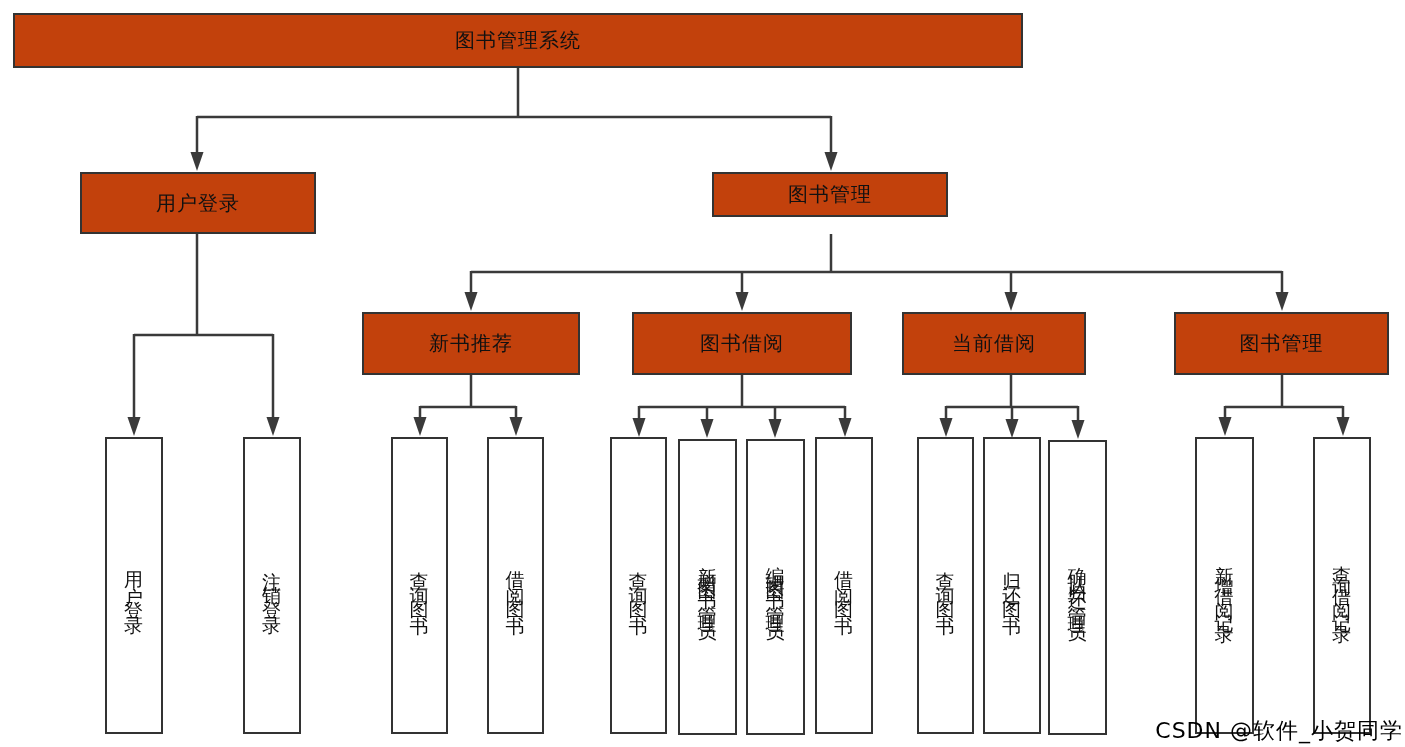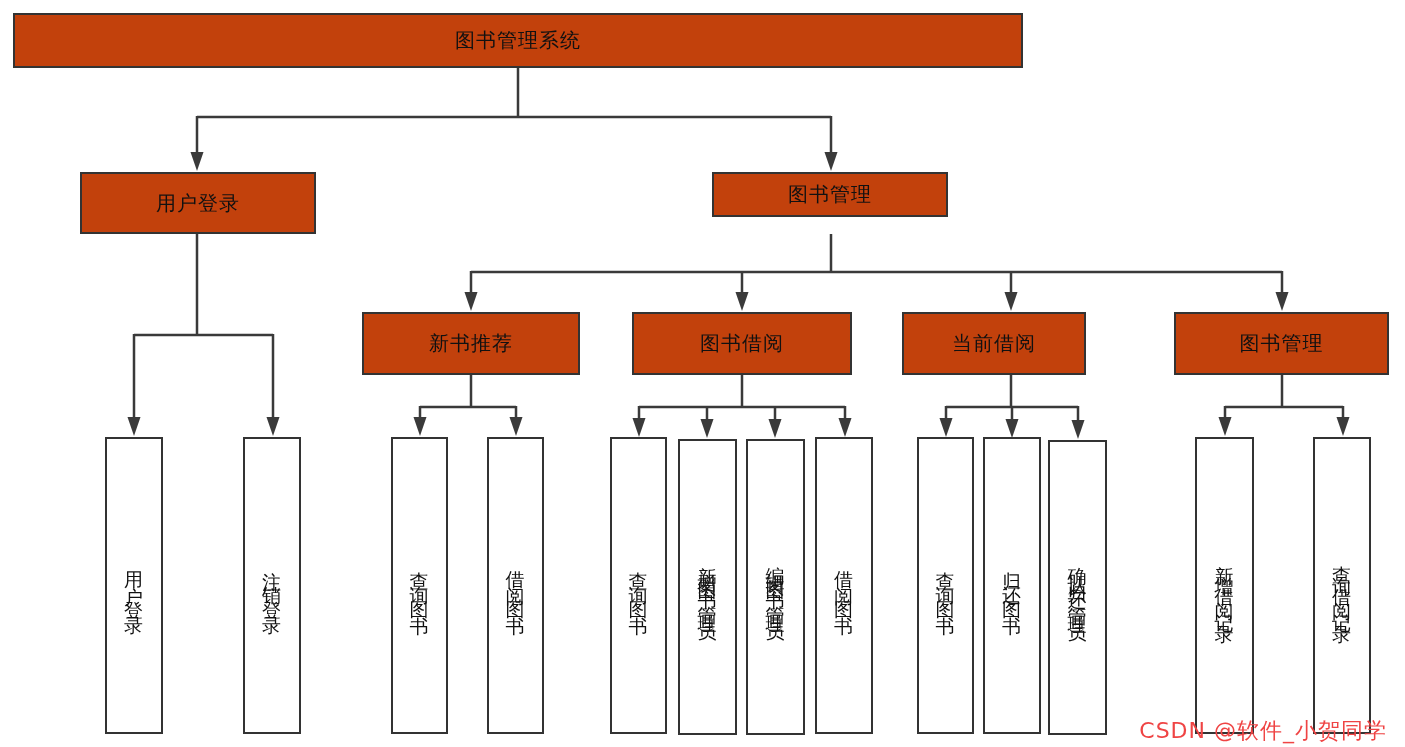--- a/index.html
+++ b/index.html
@@ -44,24 +44,24 @@
     writing-mode: vertical-rl;
     text-orientation: mixed;
     white-space: nowrap;
     line-height: 1;
   }
   .sp4 { letter-spacing: 15px; }
   .sp6 { letter-spacing: 12px; }
   .sp9 { letter-spacing: 8px; }
   .watermark {
     position: absolute;
-    right: 18px;
+    right: 2px;
     bottom: 1px;
     font-size: 22px;
-    color: #ef4444;
+    color: #000000;
     letter-spacing: 1px;
     white-space: nowrap;
   }
 </style>
 </head>
 <body>
 
 <div id="canvas">
 
   <svg id="wires" viewBox="0 0 1405 747">

